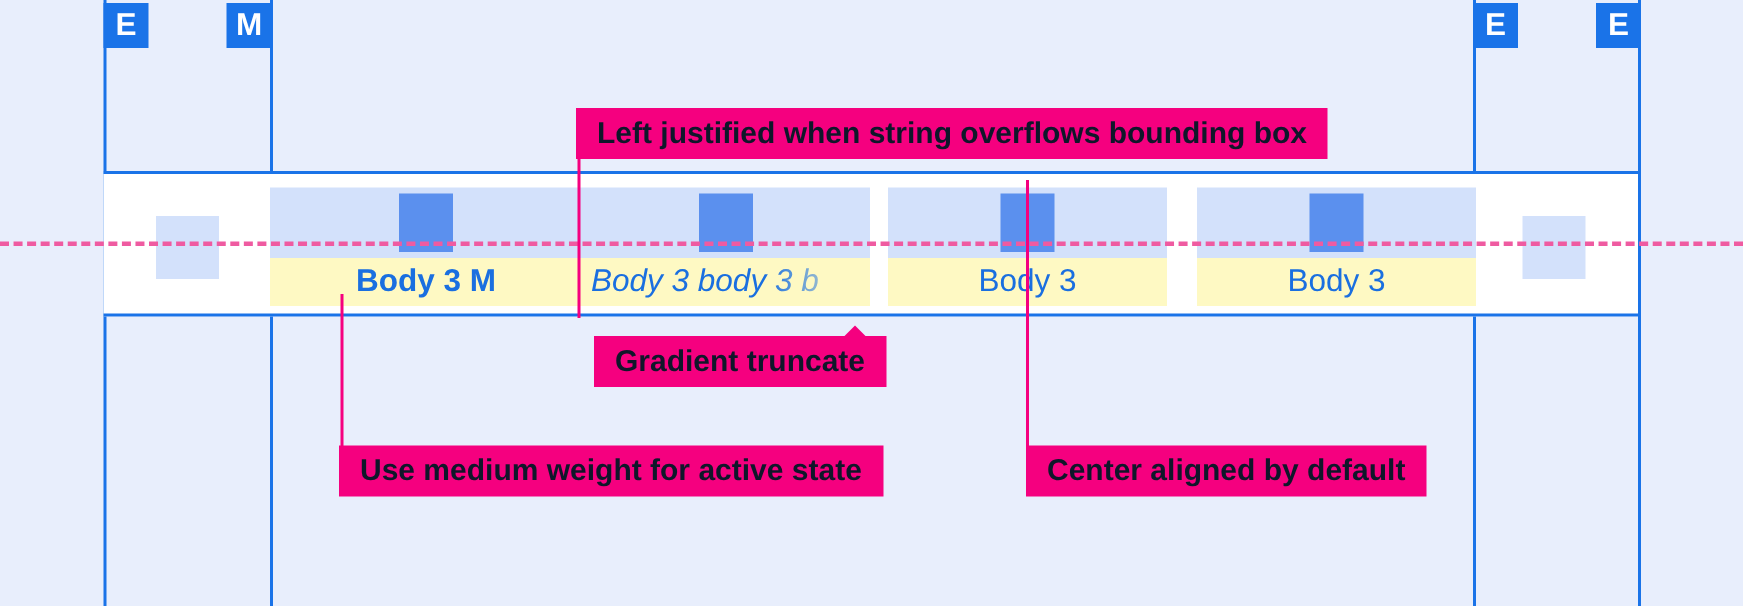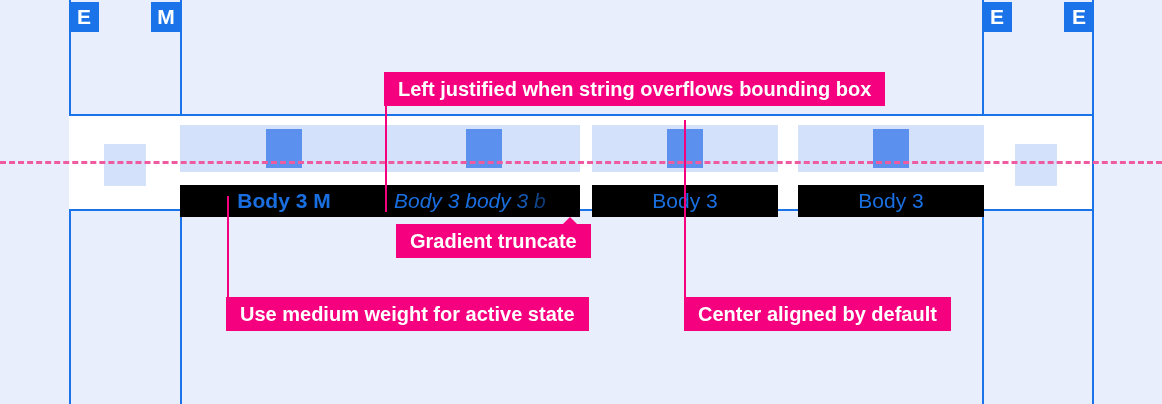--- a/index.html
+++ b/index.html
@@ -78,23 +78,22 @@
     left: 50%;
     transform: translateX(-50%);
     top: 4px;
     width: 36px;
     height: 39px;
     background: #5b90ee;
   }
   .tab-label-row {
     position: relative;
     height: 32px;
-    background: #000000;
+    background: #fef9c3;
     overflow: hidden;
-    margin-top: 13px;
   }
   .tab-label {
     position: absolute;
     left: 0;
     right: 0;
     top: 4px;
     text-align: center;
     font-size: 21px;
     color: #1a6fe0;
     white-space: nowrap;
@@ -121,21 +120,21 @@
     top: 161px;
     width: 1162px;
     height: 0;
     border-top: 3px dashed #ef5ba1;
   }
 
   
   .callout {
     position: absolute;
     background: #f5007f;
-    color: #ffffff;
+    color: #0f172a;
     font-weight: bold;
     font-size: 20px;
     line-height: 34px;
     padding: 0 14px;
     white-space: nowrap;
   }
   .callout-pointer {
     position: absolute;
     width: 0;
     height: 0;

